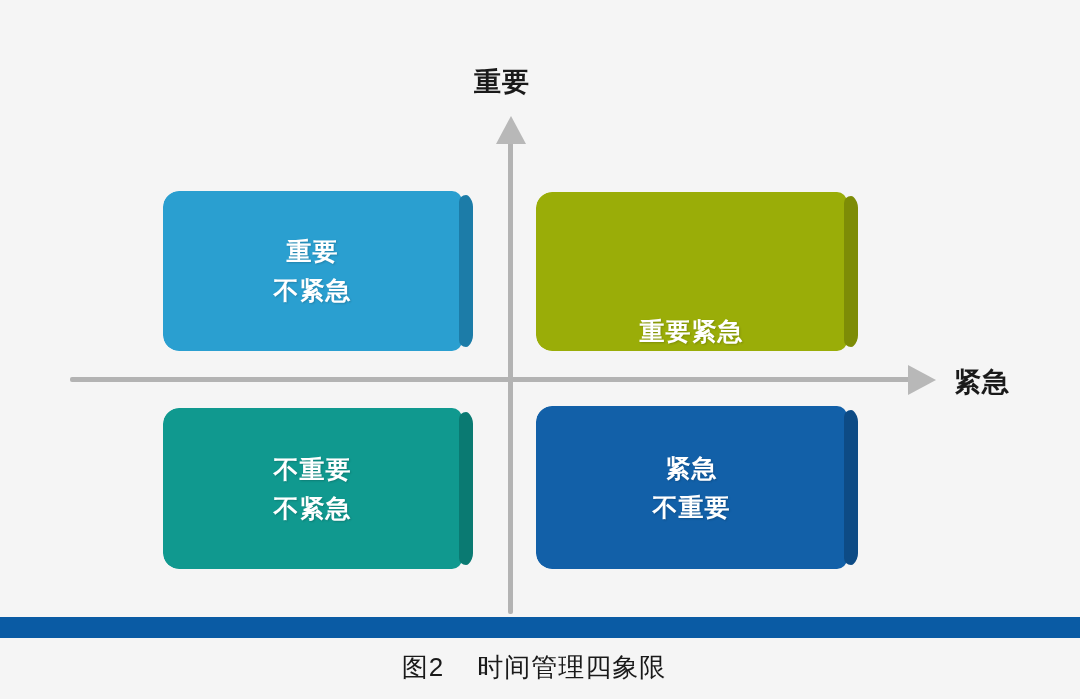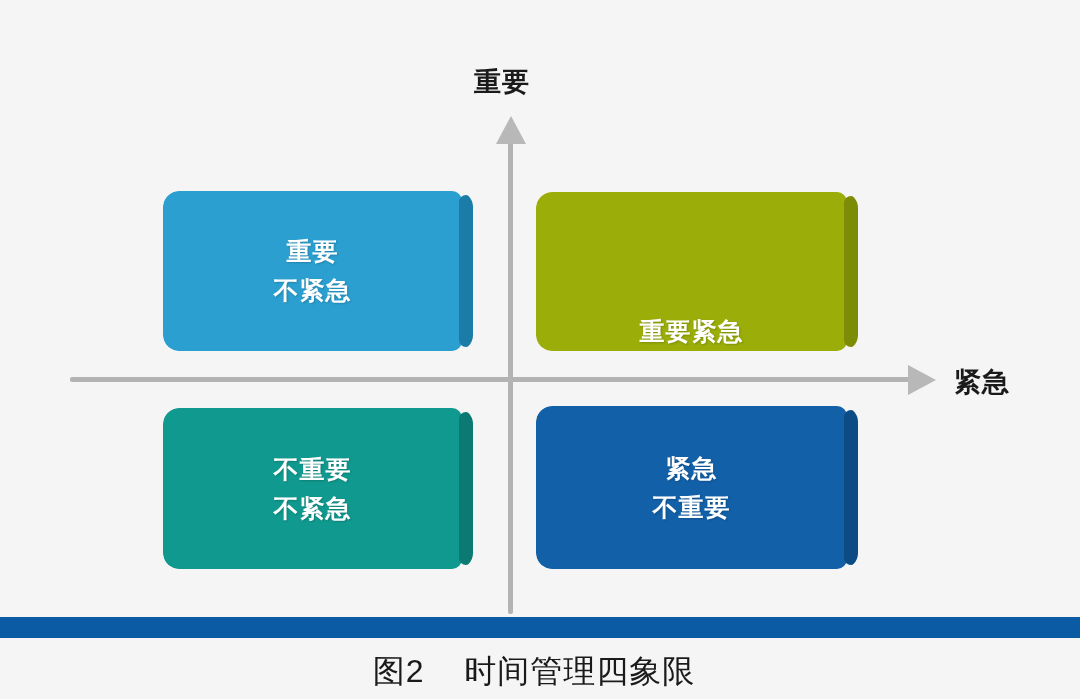--- a/index.html
+++ b/index.html
@@ -163,21 +163,21 @@
     height: 21px;
   }
 
   
   #figure-caption {
     position: absolute;
     left: 0;
     top: 650px;
     width: 1068px;
     text-align: center;
-    font-size: 32px;
+    font-size: 26px;
     color: #1a1a1a;
     letter-spacing: 1px;
     white-space: pre;
   }
 </style>
 </head>
 <body>
 
 <div id="diagram-canvas">
 

